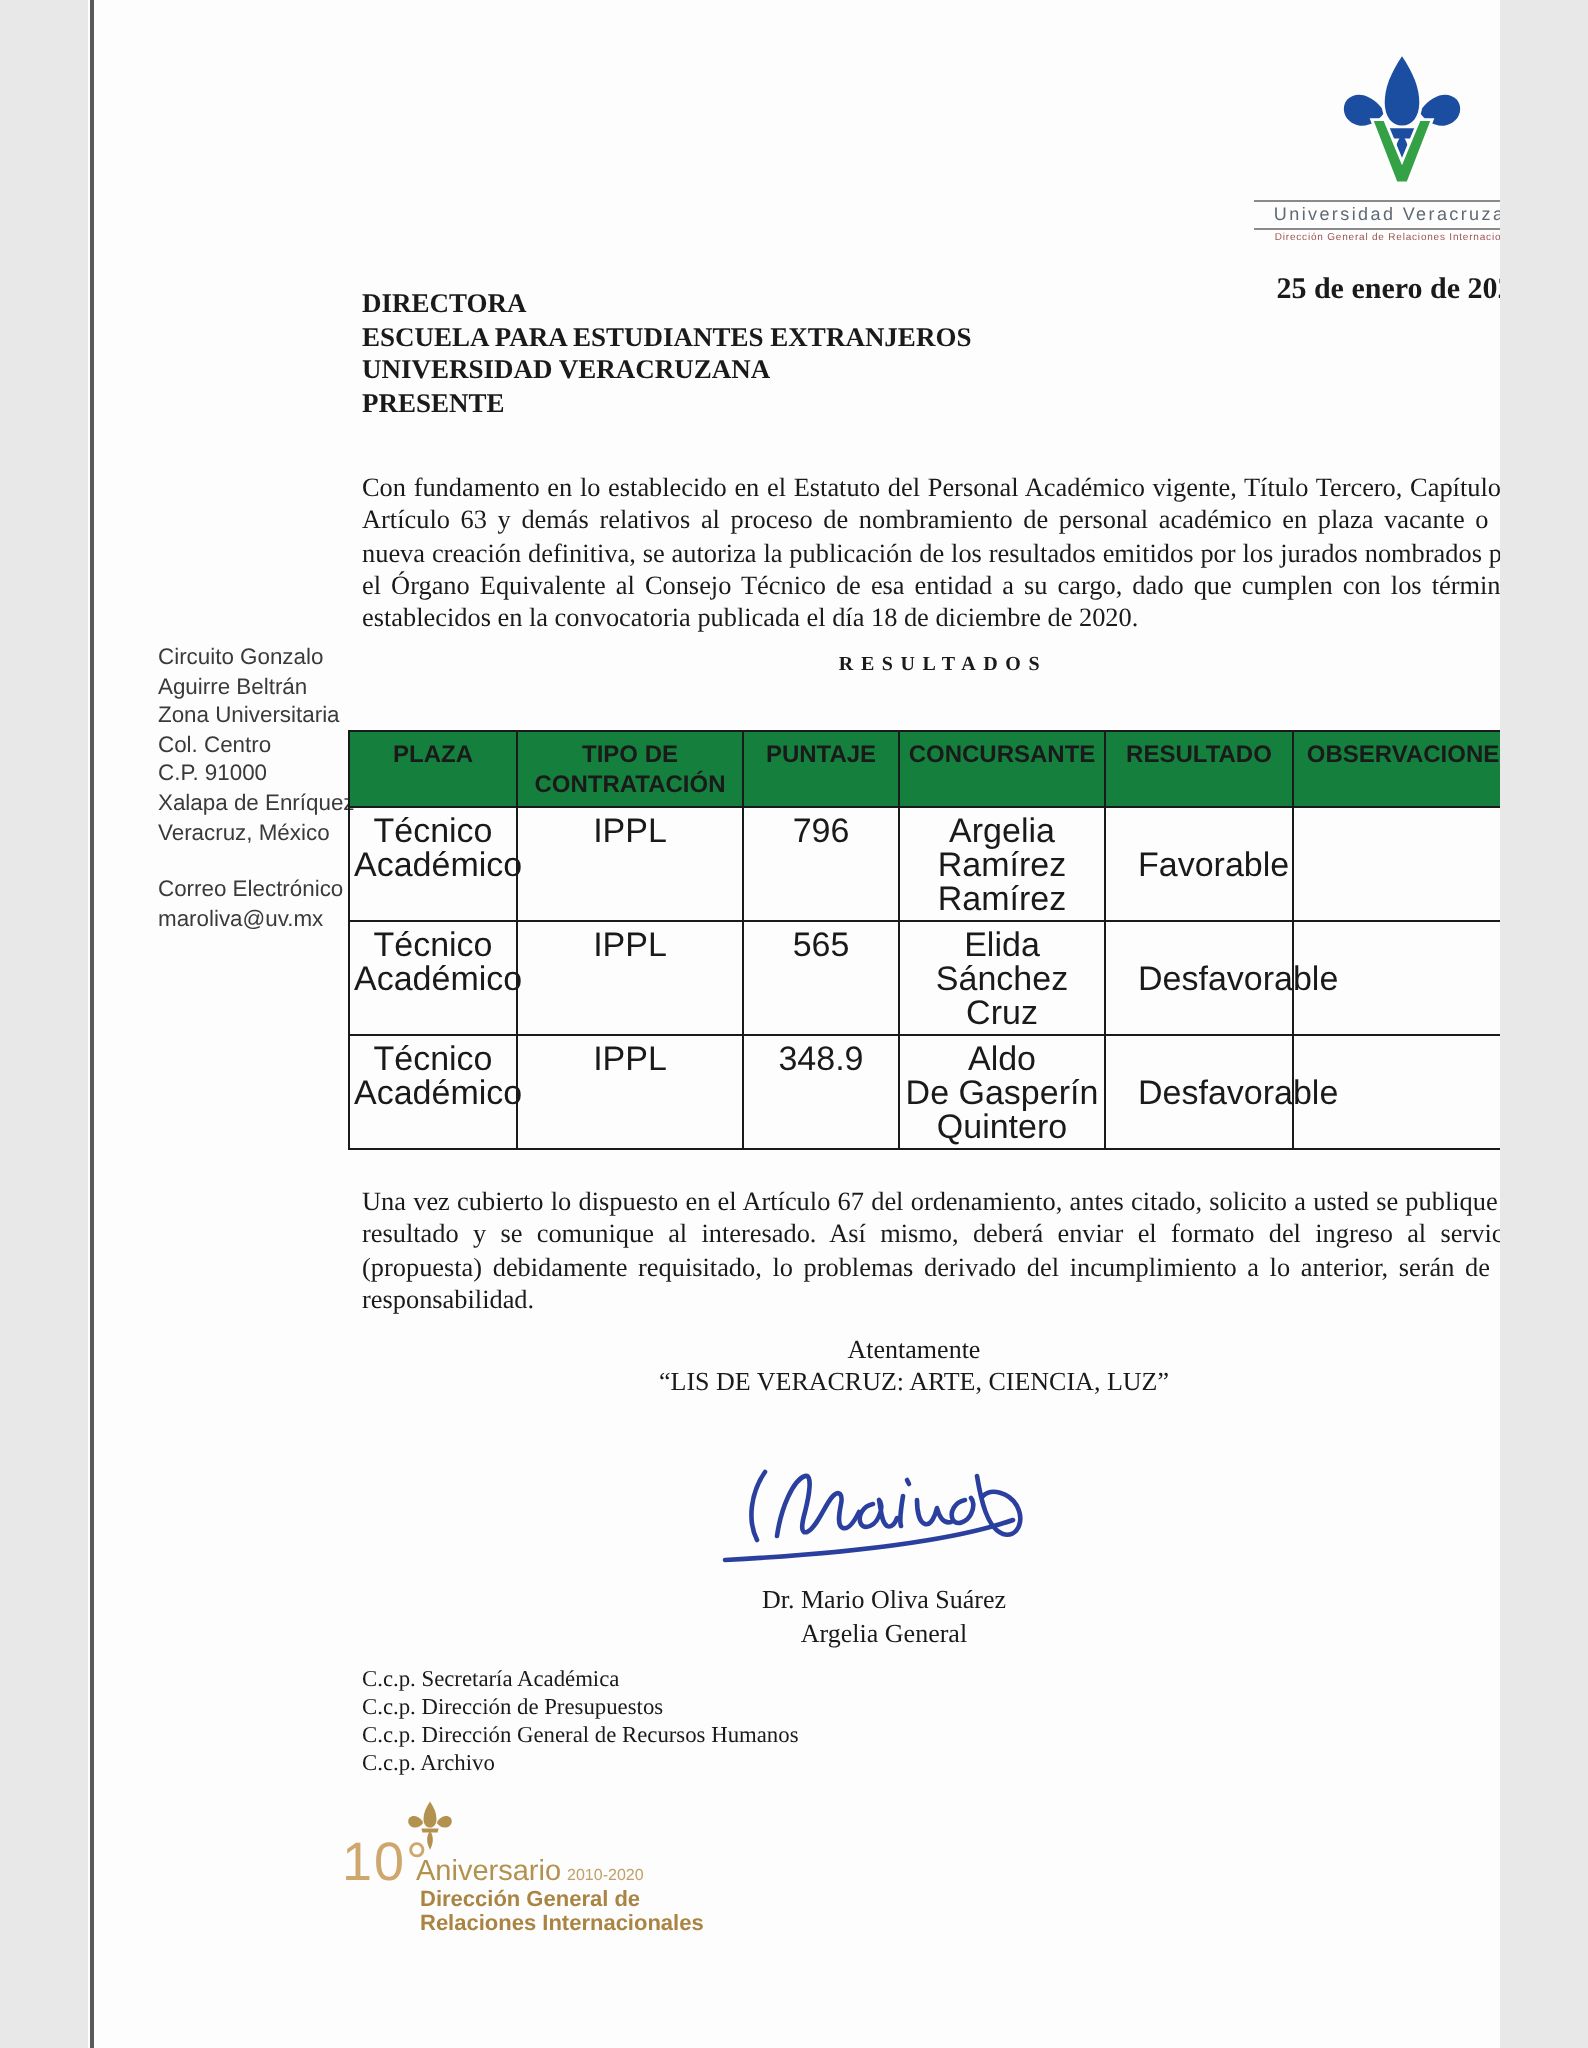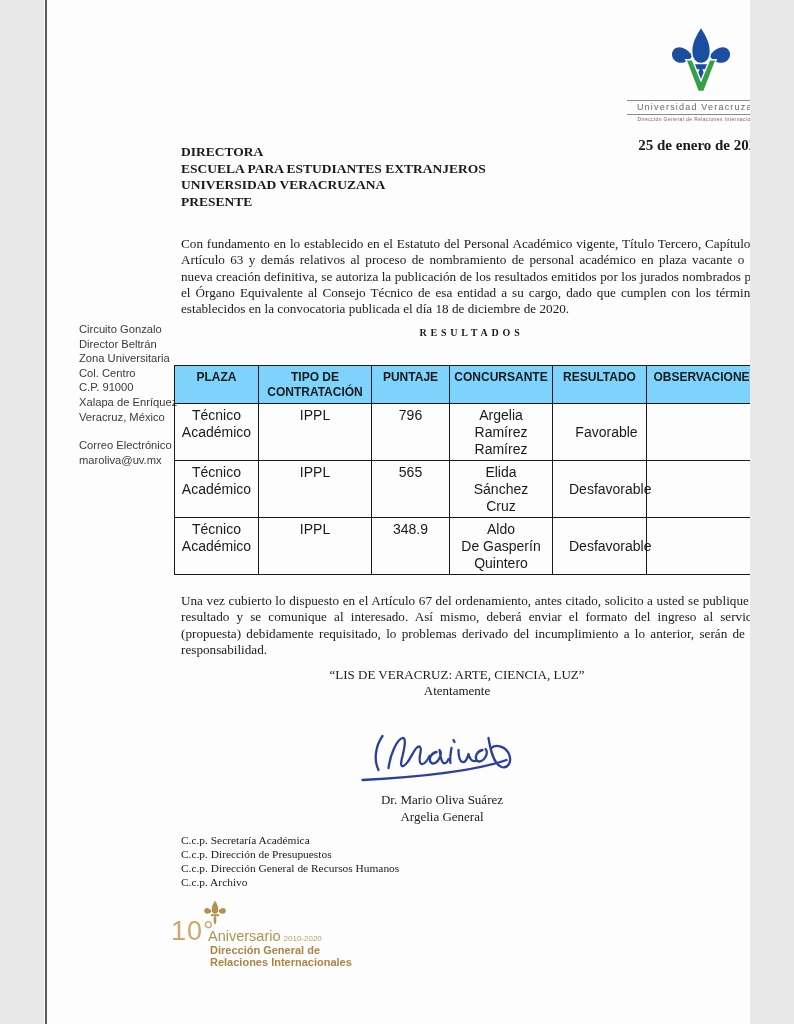--- a/index.html
+++ b/index.html
@@ -45,22 +45,22 @@
     position:absolute; left:137px; top:327px; width:581px; text-align:center;
     font-weight:bold; font-size:10px; letter-spacing:0.38em;
   }
 
   
   table.results { position:absolute; left:130px; top:365px; width:590px; border-collapse:collapse;
     font-family:"Liberation Sans", sans-serif; table-layout:fixed; }
   table.results th, table.results td {
     border:1.6px solid #1a1a1a; text-align:center; white-space:pre-line; padding:2px 2px;
   }
-  table.results th { background:#7dd3fc; font-size:12px; line-height:15px; font-weight:bold; vertical-align:top; padding-top:4px; height:38px; }
-  table.results td { font-size:14px; line-height:17px; vertical-align:top; height:56px; padding-top:3px; }
+  table.results th { background:#15803d; font-size:12px; line-height:15px; font-weight:bold; vertical-align:top; padding-top:4px; height:38px; }
+  table.results td { font-size:17px; line-height:17px; vertical-align:top; height:56px; padding-top:3px; }
   table.results td.mid { vertical-align:middle;padding-left:16px; }
   .cw0{width:84px}.cw1{width:113px}.cw2{width:78px}.cw3{width:103px}.cw4{width:94px}.cw5{width:118px}
 
   
   .closing { position:absolute; left:198px; top:667px; width:430px; text-align:center; font-size:13px; line-height:16px; }
   .signature-wrap { position:absolute; left:308px; top:710px; width:165px; height:80px; }
   .signer { position:absolute; left:198px; top:792px; width:400px; text-align:center; font-size:13px; line-height:16.5px; }
 
   
   .ccp { position:absolute; left:137px; top:833px; font-size:11.4px; line-height:14px; }
@@ -93,21 +93,21 @@
       </g>
       <path d="M24,47 L41,91 L49,91 L66,47 L57,47 L45,76 L33,47 Z" fill="#35a146" stroke="#ffffff" stroke-width="2"></path>
     </svg>
     <div class="wordmark">Universidad Veracruzana</div>
     <div class="logo-sub">Dirección General de Relaciones Internacionales</div>
     <div class="doc-date">25 de enero de 2021</div>
   </div>
 
   <div class="sidebar">
     <div>Circuito Gonzalo</div>
-    <div>Director Beltrán</div>
+    <div>Aguirre Beltrán</div>
     <div>Zona Universitaria</div>
     <div>Col. Centro</div>
     <div>C.P. 91000</div>
     <div>Xalapa de Enríquez</div>
     <div>Veracruz, México</div>
     <div class="email-label">Correo Electrónico</div>
     <div>maroliva@uv.mx</div>
   </div>
 
   <div class="recipient">
@@ -166,22 +166,22 @@
 Quintero</td>
         <td class="mid">Desfavorable</td>
         <td></td>
       </tr>
     </tbody>
   </table>
 
   <div class="para para-2">Una vez cubierto lo dispuesto en el Artículo 67 del ordenamiento, antes citado, solicito a usted se publique el resultado y se comunique al interesado. Así mismo, deberá enviar el formato del ingreso al servicio (propuesta) debidamente requisitado, lo problemas derivado del incumplimiento a lo anterior, serán de su responsabilidad.</div>
 
   <div class="closing">
+    <div>Atentamente</div>
     <div>“LIS DE VERACRUZ: ARTE, CIENCIA, LUZ”</div>
-    <div>Atentamente</div>
   </div>
 
   <div class="signature-wrap">
     <svg width="165" height="80" viewBox="0 0 160 80">
       <g fill="none" stroke="#2b3f9f" stroke-width="2.3" stroke-linecap="round" stroke-linejoin="round">
         <path d="M28,26 C21,36 19,50 24,60"></path>
         <path d="M34,58 C36,44 42,30 48,28 C52,27 50,38 48,46 C46,53 46,57 49,56 C54,54 58,42 62,38 C65,35 67,37 66,42 C65,47 64,53 67,54 C70,55 73,50 75,46"></path>
         <path d="M82,42 C77,43 74,48 76,52 C78,55 83,53 85,48 C87,44 86,41 85,40 C86,44 86,51 89,53 C91,54 93,52 94,49"></path>
         <path d="M97,38 C96,44 95,50 96,53"></path>
         <path d="M99,30 L100,32"></path>

